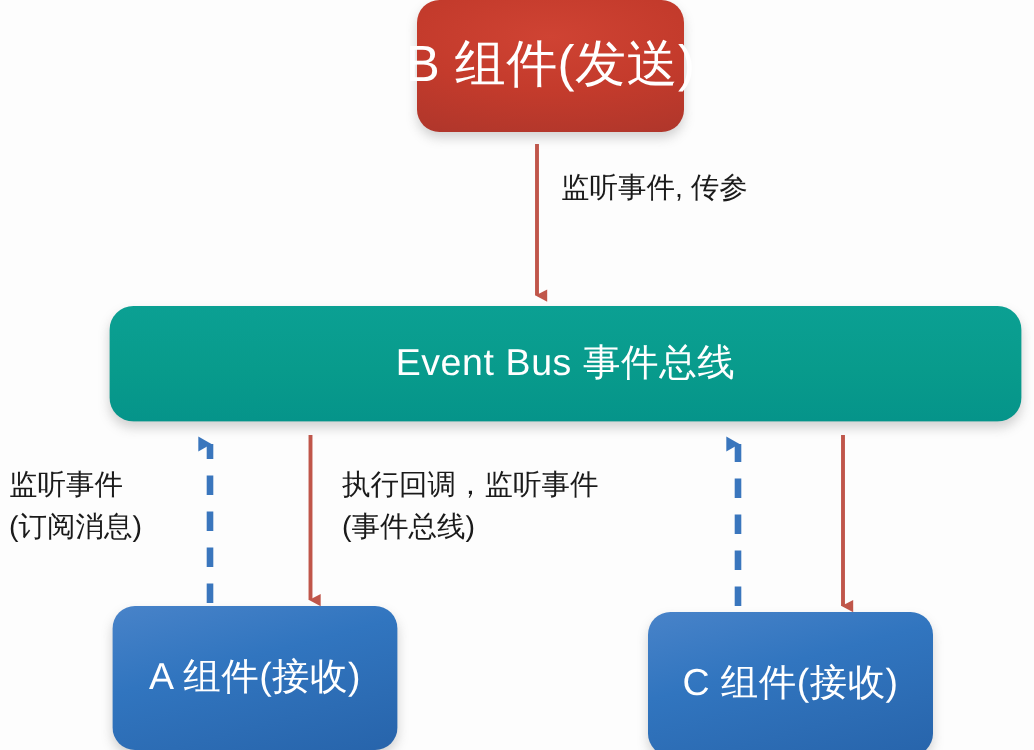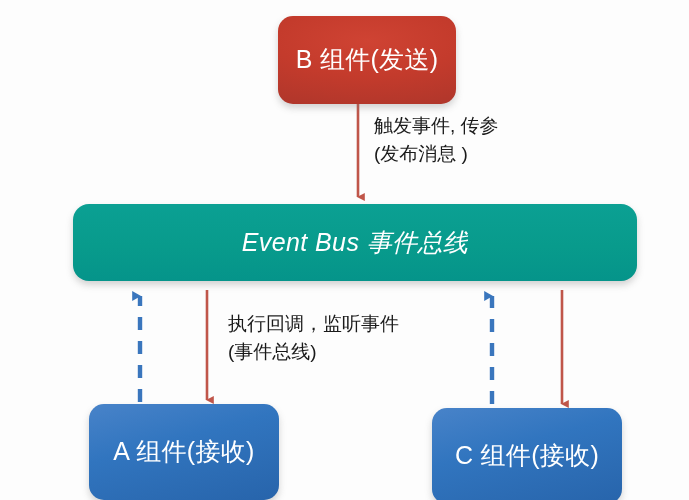--- a/index.html
+++ b/index.html
@@ -35,56 +35,55 @@
     z-index: 5;
   }
   .node-label {
     display: block;
     line-height: 1.1;
     white-space: nowrap;
   }
 
   .node-sender {
     left: 278px;
-    top: 16px;
+    top: 0;
     width: 178px;
     height: 88px;
     border-radius: 15px;
     background: #c0392b;
     background-image:
       radial-gradient(ellipse 120% 95% at 50% 28%,
         #cf4333 0%, #c43b2c 42%, #b3372b 78%, #a8332a 100%);
-    font-size: 25px;
+    font-size: 34px;
     letter-spacing: 0.3px;
   }
 
   .node-bus {
     left: 73px;
     top: 204px;
-    width: 564px;
+    width: 608px;
     height: 77px;
     border-radius: 16px;
     background: #089b8c;
     background-image: linear-gradient(180deg, #0ba093 0%, #089b8c 55%, #05948a 100%);
     font-size: 25px;
     letter-spacing: 0.4px;
-    font-style: italic;
   }
 
   .node-receiver {
     width: 190px;
     height: 96px;
     border-radius: 15px;
     background: #2f72bd;
     background-image:
       linear-gradient(165deg, #4883c9 0%, #3175bf 40%, #2c6cb4 72%, #2764ab 100%);
     font-size: 25px;
     letter-spacing: 0.3px;
   }
-  .node-receiver-a { left: 89px; top: 404px; text-align: center; }
+  .node-receiver-a { left: 75px; top: 404px; text-align: center; }
   .node-receiver-c { left: 432px; top: 408px; }
 
   
   #arrows {
     position: absolute;
     left: 0;
     top: 0;
     width: 689px;
     height: 500px;
     z-index: 2;
@@ -145,25 +144,26 @@
 
   <div class="node node-receiver node-receiver-a">
     <span class="node-label">A 组件(接收)</span>
   </div>
 
   <div class="node node-receiver node-receiver-c">
     <span class="node-label">C 组件(接收)</span>
   </div>
 
   <div class="caption caption-publish">
-    <span class="caption-line">触发事件, 传参</span>
-    <span class="caption-line">(发布消息 )</span>
+    <span class="caption-line">监听事件, 传参</span>
   </div>
 
   <div class="caption caption-subscribe">
+    <span class="caption-line">监听事件</span>
+    <span class="caption-line">(订阅消息)</span>
   </div>
 
   <div class="caption caption-callback">
     <span class="caption-line">执行回调，监听事件</span>
     <span class="caption-line">(事件总线)</span>
   </div>
 
 </div>
 
 </body></html>

